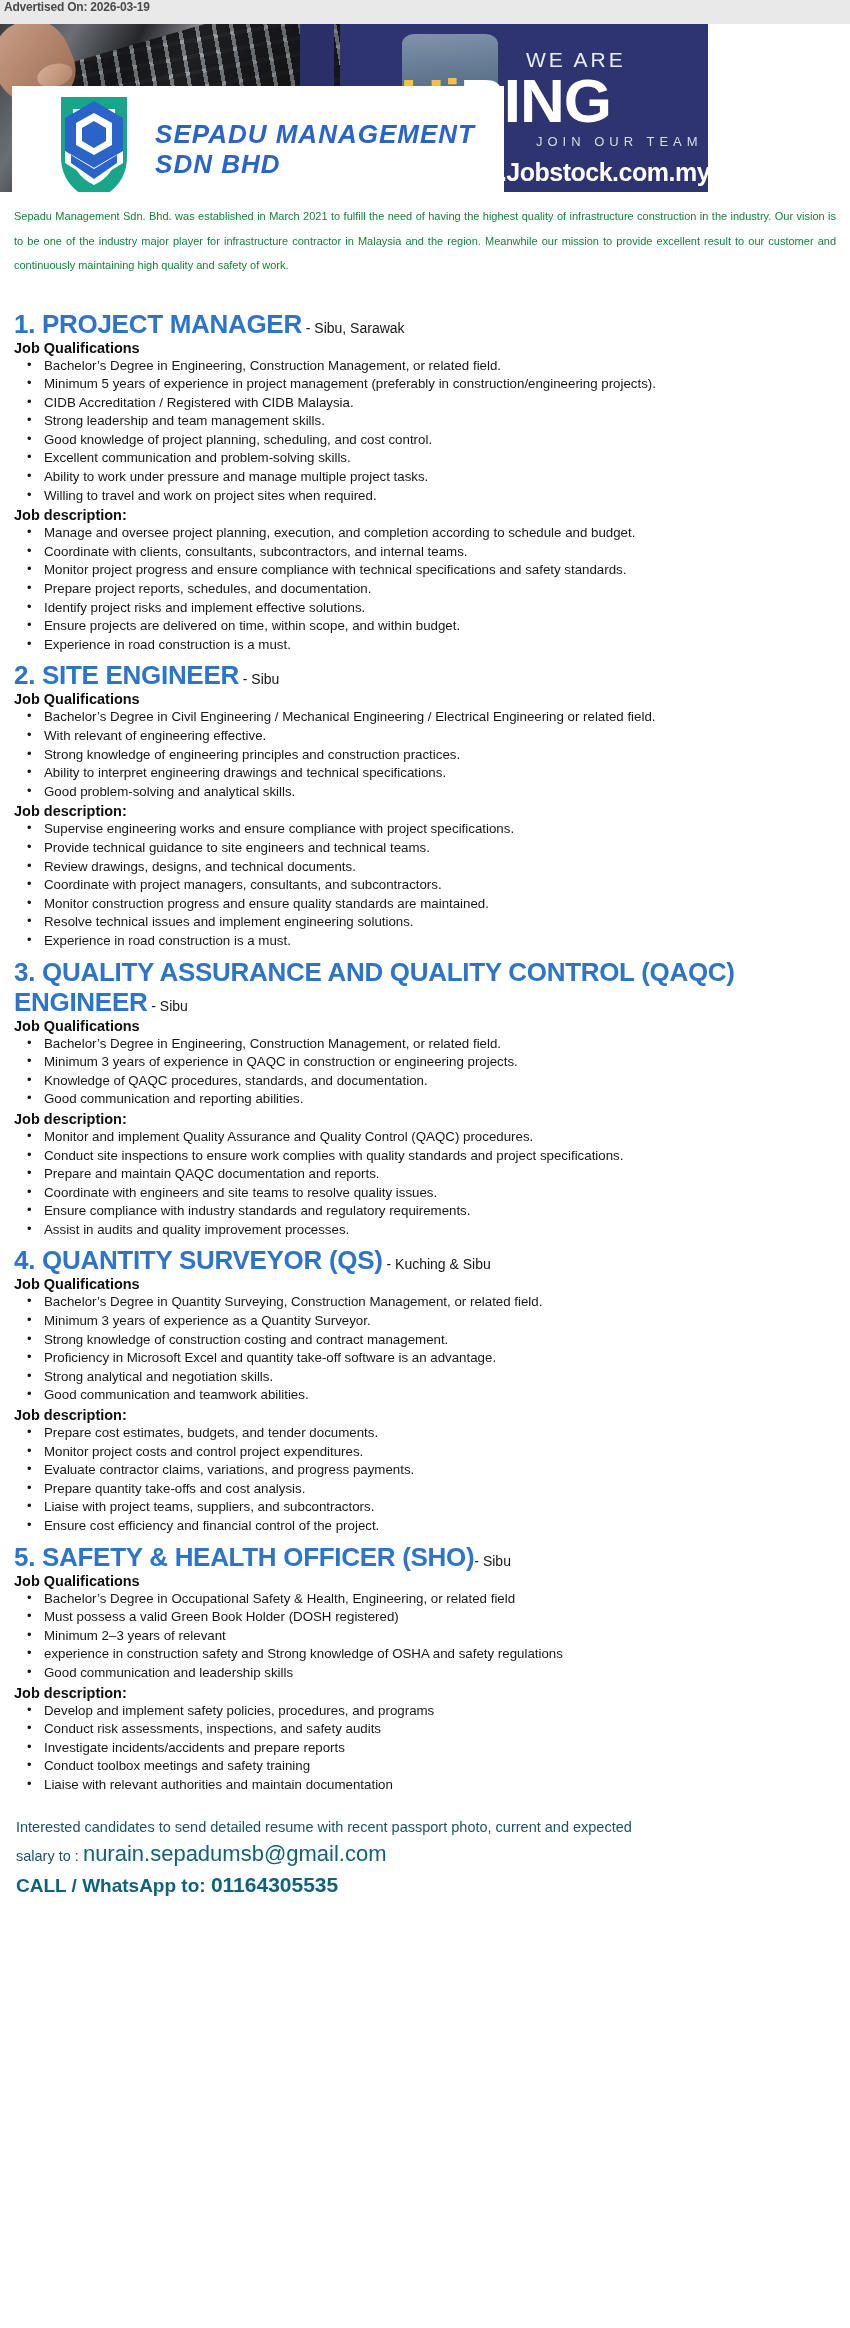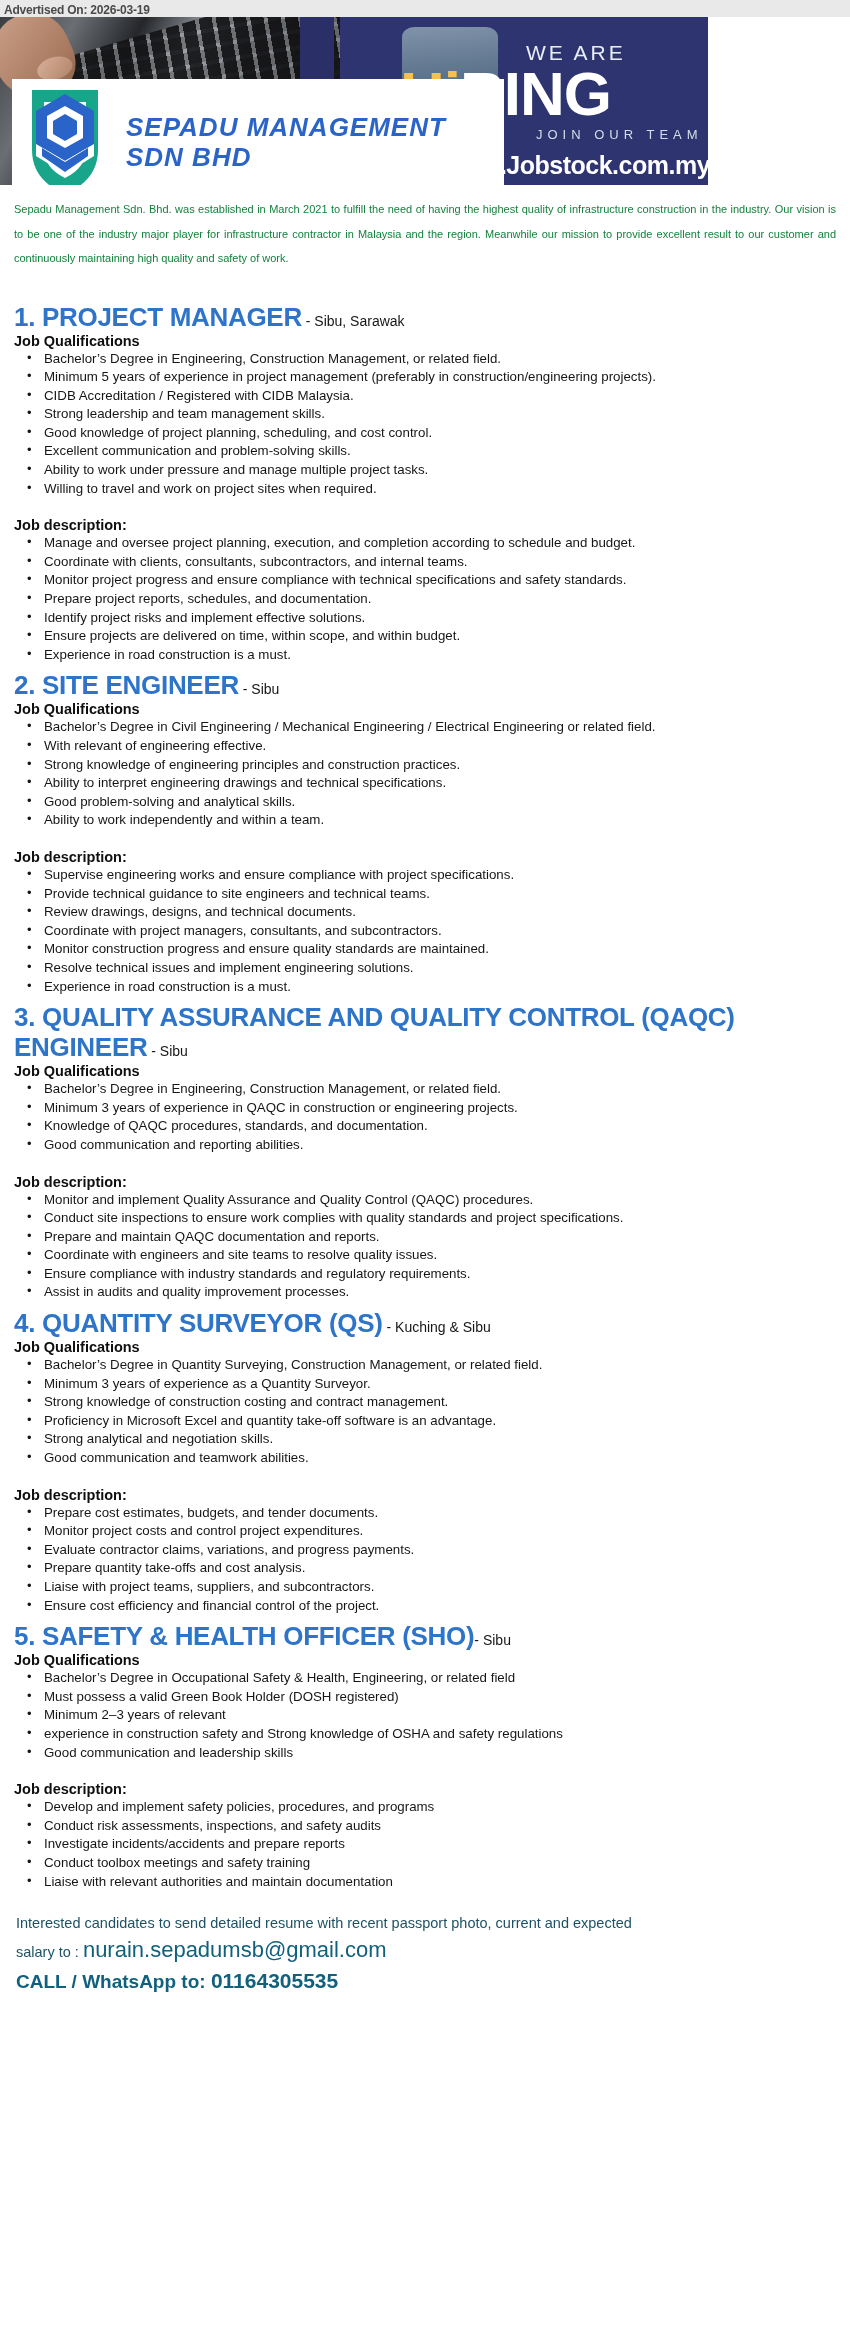--- a/index.html
+++ b/index.html
@@ -6,24 +6,24 @@
 
   body {
     width: 850px;
     background: #ffffff;
     font-family: "Liberation Sans", sans-serif;
     color: #161616;
   }
 
   
   .advert-bar {
-    height: 17px;
+    height: 24px;
     background: #e9e9e9;
     display: flex;
-    align-items: flex-end;
+    align-items: flex-start;
     padding-left: 4px;
   }
   .advert-bar span {
     font-size: 12px;
     font-weight: 700;
     color: #4a4a4a;
     font-family: "Liberation Sans Narrow", "Liberation Sans", sans-serif;
     letter-spacing: -0.2px;
   }
 
@@ -144,20 +144,21 @@
   
   .logo-card {
     position: absolute;
     left: 12px; top: 62px;
     width: 492px; height: 125px;
     background: #ffffff;
     display: flex;
     align-items: center;
     padding-left: 12px;
     z-index: 5;
+    justify-content: center;
   }
   .logo-mark { width: 92px; height: 108px; flex: none; }
   .logo-text {
     margin-left: 10px;
     font-family: "Liberation Sans Narrow", "Liberation Sans", sans-serif;
     font-weight: 700;
     font-style: italic;
     color: #2a64c8;
     font-size: 26px;
     line-height: 30px;
@@ -196,21 +197,21 @@
     font-family: "Liberation Sans", sans-serif;
   }
 
   .sub-head {
     font-size: 14.5px;
     font-weight: 700;
     color: #0f0f0f;
     margin-top: 1px;
     margin-bottom: 1px;
   }
-  .sub-head.desc { margin-top: 19px; }
+  .sub-head.desc { margin-top: 2px; }
 
   ul.bullets {
     list-style: none;
     margin: 0 0 0 0;
     padding: 0;
   }
   ul.bullets li {
     position: relative;
     padding-left: 30px;
     font-size: 13.3px;
@@ -327,21 +328,20 @@
       </div>
       <div class="job">
         <div><span class="job-title">2. SITE ENGINEER</span><span class="job-location"> - Sibu</span></div>
         <div class="sub-head">Job Qualifications</div>
         <ul class="bullets">
           <li>Bachelor’s Degree in Civil Engineering / Mechanical Engineering / Electrical Engineering or related field.</li>
           <li>With relevant of engineering effective.</li>
           <li>Strong knowledge of engineering principles and construction practices.</li>
           <li>Ability to interpret engineering drawings and technical specifications.</li>
           <li>Good problem-solving and analytical skills.</li>
-          <li>Ability to work independently and within a team.</li>
         </ul>
         <div class="sub-head desc">Job description:</div>
         <ul class="bullets">
           <li>Supervise engineering works and ensure compliance with project specifications.</li>
           <li>Provide technical guidance to site engineers and technical teams.</li>
           <li>Review drawings, designs, and technical documents.</li>
           <li>Coordinate with project managers, consultants, and subcontractors.</li>
           <li>Monitor construction progress and ensure quality standards are maintained.</li>
           <li>Resolve technical issues and implement engineering solutions.</li>
           <li>Experience in road construction is a must.</li>

